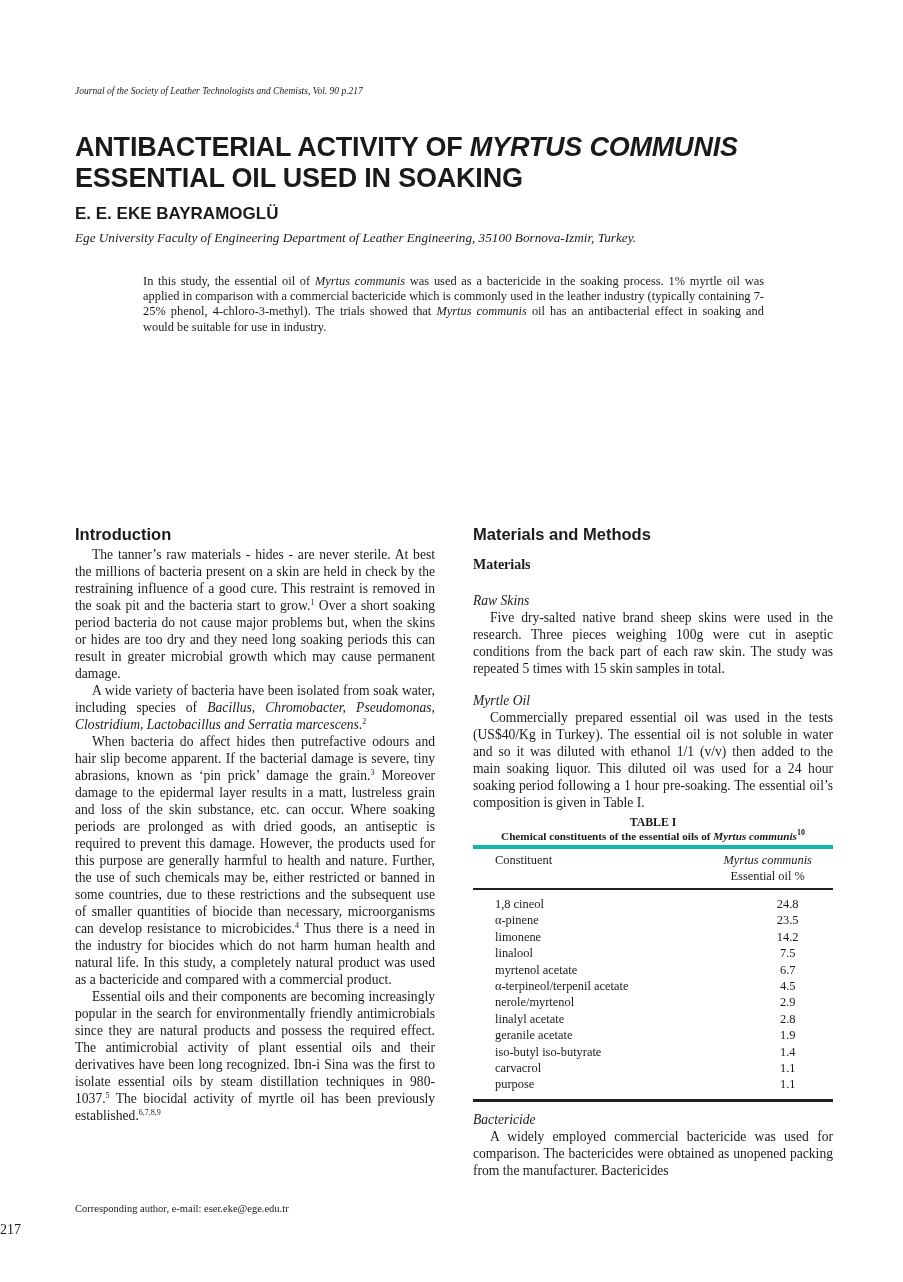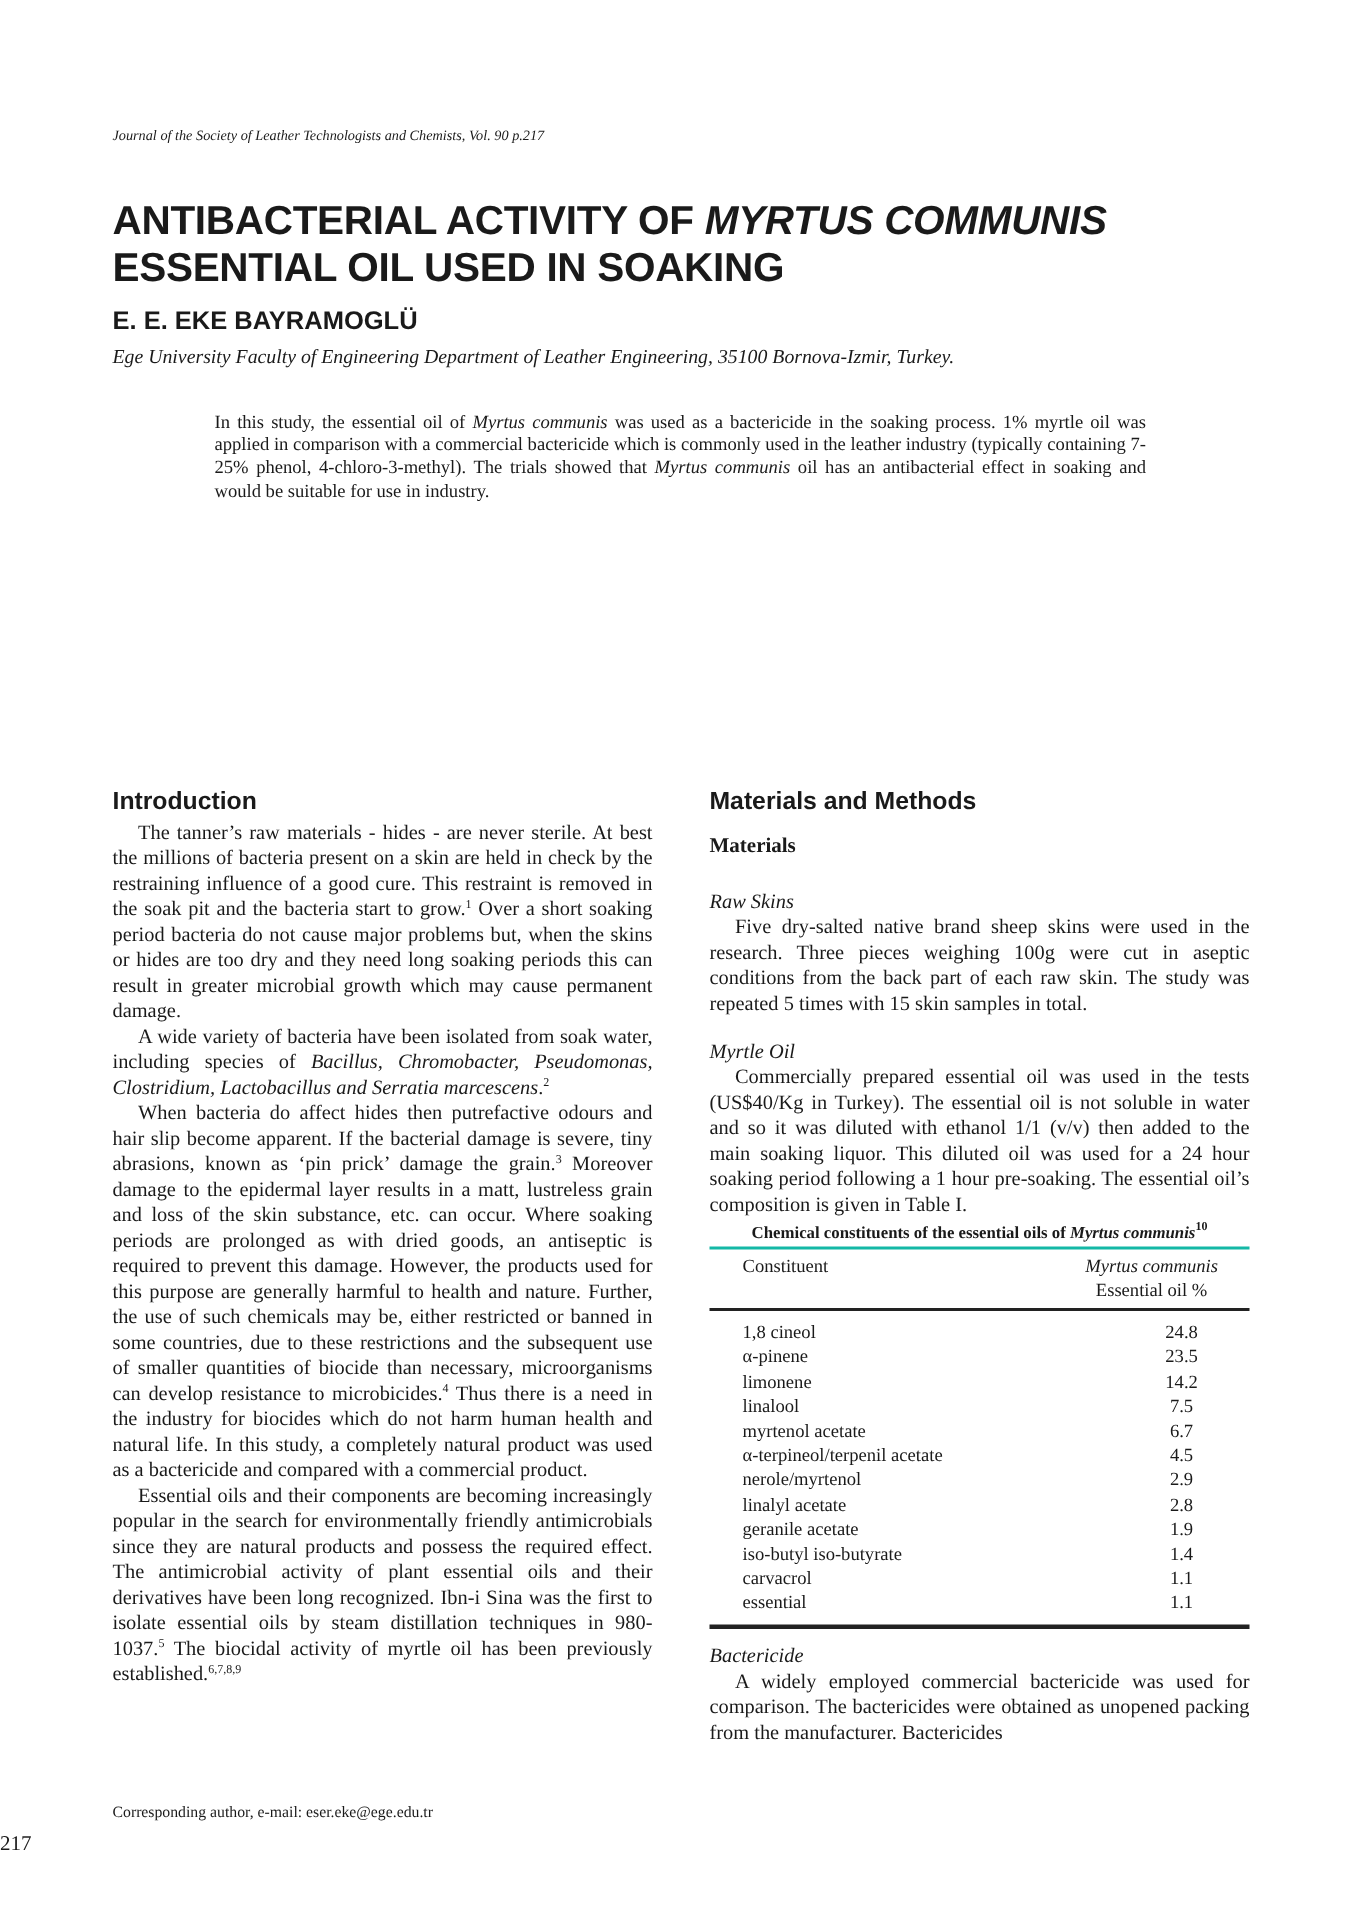--- a/index.html
+++ b/index.html
@@ -24,21 +24,21 @@
   .h1 { font-size: 16.5px; font-weight: bold; margin: 0 0 2px 0; line-height: 20px; }
   .h2 { font-size: 14px; font-weight: bold; margin: 12px 0 0 0; line-height: 17px; }
   .h3 { font-style: italic; margin: 0; line-height: 17px; }
   sup { font-size: 8px; line-height: 0; vertical-align: 5px; }
 
   .table-wrap { margin-top: 4px; font-size: 12.4px; }
   .table-title { text-align: center; font-weight: bold; line-height: 14px; font-size: 11.8px; }
   .table-caption { text-align: center; font-weight: bold; line-height: 14px; font-size: 11.2px; }
   table.const { width: 100%; border-collapse: collapse; margin-top: 2px; }
   table.const thead tr th { font-weight: normal; text-align: left; vertical-align: top; padding: 0; line-height: 16px; }
-  table.const thead { border-top: 2px solid #14b8a6; border-bottom: 2px solid #222; }
+  table.const thead { border-top: 4px solid #14b8a6; border-bottom: 2px solid #222; }
   table.const thead th.h-name { padding-left: 22px; padding-top: 3px; padding-bottom: 4px; }
   table.const thead th.h-val { text-align: center; padding-top: 3px; padding-bottom: 4px; }
   table.const tbody td { padding: 0; line-height: 16.4px; }
   table.const tbody td.c-name { padding-left: 22px; }
   table.const tbody td.c-val { text-align: center; padding-left: 40px; }
   table.const tbody tr:first-child td { padding-top: 6px; }
   table.const tbody tr:last-child td { padding-bottom: 6px; }
   table.const { border-bottom: 3px solid #222; }
 
   .footnote { position: absolute; left: 75px; top: 1203px; font-size: 10.5px; }
@@ -71,20 +71,21 @@
 
 <div class="col col-right serif">
   <div class="h1 sans">Materials and Methods</div>
   <div class="h2" style="margin-top:12px;">Materials</div>
   <div class="h3" style="margin-top:19px;">Raw Skins</div>
   <p>Five dry-salted native brand sheep skins were used in the research. Three pieces weighing 100g were cut in aseptic conditions from the back part of each raw skin. The study was repeated 5 times with 15 skin samples in total.</p>
   <div class="h3" style="margin-top:15px;">Myrtle Oil</div>
   <p>Commercially prepared essential oil was used in the tests (US$40/Kg in Turkey). The essential oil is not soluble in water and so it was diluted with ethanol 1/1 (v/v) then added to the main soaking liquor. This diluted oil was used for a 24 hour soaking period following a 1 hour pre-soaking. The essential oil’s composition is given in Table I.</p>
 
   <div class="table-wrap">
+    <div class="table-title">TABLE I</div>
     <div class="table-caption"><span>Chemical constituents of the essential oils of </span><i>Myrtus communis</i><sup>10</sup></div>
     <table class="const">
       <thead>
         <tr>
           <th class="h-name">Constituent</th>
           <th class="h-val"><i>Myrtus communis</i><br><span>Essential oil %</span></th>
         </tr>
       </thead>
       <tbody id="table-body">
           <tr>
@@ -125,21 +126,21 @@
           </tr>
           <tr>
             <td class="c-name">iso-butyl iso-butyrate</td>
             <td class="c-val">1.4</td>
           </tr>
           <tr>
             <td class="c-name">carvacrol</td>
             <td class="c-val">1.1</td>
           </tr>
           <tr>
-            <td class="c-name">essential</td>
+            <td class="c-name">purpose</td>
             <td class="c-val">1.1</td>
           </tr>
         </tbody>
     </table>
   </div>
 
   <div class="h3" style="margin-top:9px;">Bactericide</div>
   <p>A widely employed commercial bactericide was used for comparison. The bactericides were obtained as unopened packing from the manufacturer. Bactericides</p>
 </div>
 

